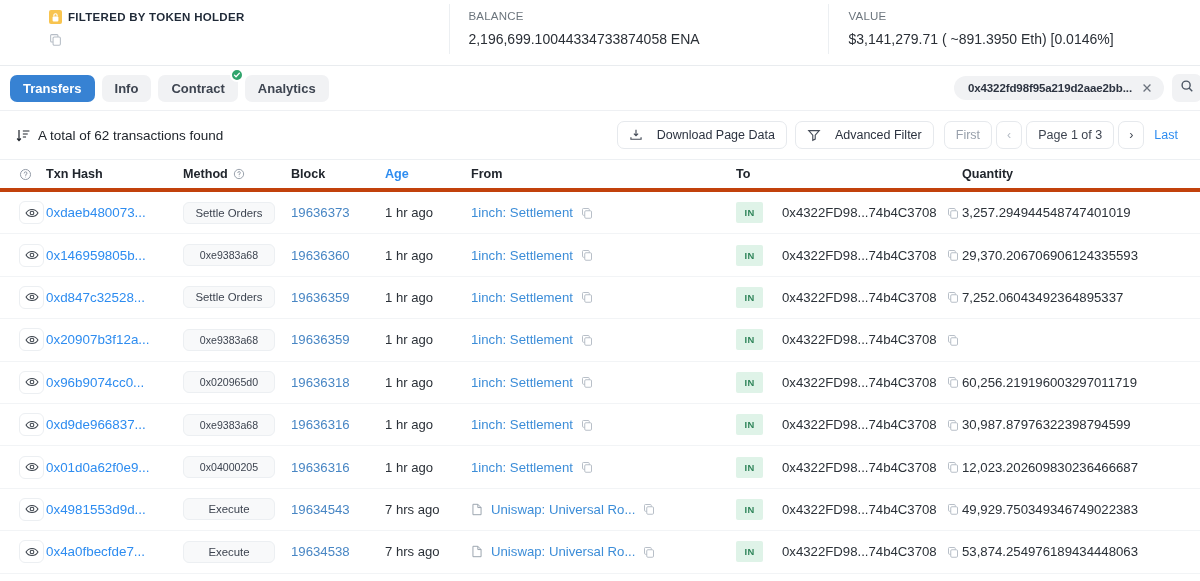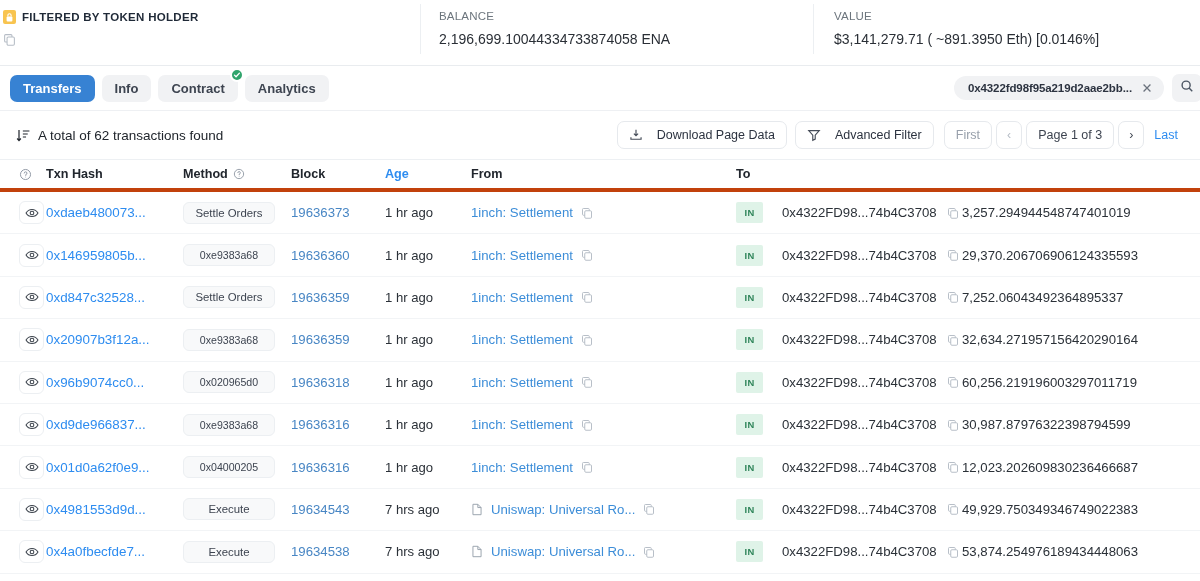--- a/index.html
+++ b/index.html
@@ -13,21 +13,21 @@
 
   
   .summary {
     display: flex;
     align-items: flex-start;
     height: 66px;
     border-bottom: 1px solid #e9ecef;
     background: #fff;
   }
   .summary-cell { padding: 10px 0 0 0; position: relative; }
-  .summary-cell.c1 { width: 420px; padding-left: 3px; }
+  .summary-cell.c1 { width: 420px; padding-left: 3px; margin-left: 46px; }
   .summary-cell.c2 { width: 393px; padding-left: 19px; }
   .summary-cell.c3 { width: 387px; padding-left: 21px; }
   .summary-cell.c2::before,
   .summary-cell.c3::before {
     content: ""; position: absolute; left: 0; top: 4px;
     width: 1px; height: 50px; background: #eceff2;
   }
   .sum-label {
     font-size: 11.5px;
     color: #6c757d;
@@ -340,20 +340,21 @@
             <circle cx="8" cy="8" r="6.2"></circle>
             <path d="M6.4 6.2a1.7 1.7 0 1 1 1.9 1.9v1" stroke-linecap="round"></path>
             <circle cx="8.2" cy="11.2" r=".6" fill="currentColor" stroke="none"></circle>
           </svg>
       </span>
     </div>
     <div class="c-block">Block</div>
     <div class="c-age">Age</div>
     <div class="c-from">From</div>
     <div class="c-to">To</div>
+    <div class="c-qty">Quantity</div>
   </div>
   <div id="tbody">
       <div class="trow">
         <div class="c-eye">
           <span class="eye-box">
             <svg width="14" height="14" viewBox="0 0 16 16" fill="none" stroke="currentColor" stroke-width="1.2">
               <path d="M1.2 8S3.6 3.9 8 3.9 14.8 8 14.8 8 12.4 12.1 8 12.1 1.2 8 1.2 8z"></path>
               <circle cx="8" cy="8" r="2.1"></circle>
             </svg>
           </span>
@@ -476,21 +477,20 @@
         <div class="c-to">
           <span class="in-badge">IN</span>
           <span class="to-addr">0x4322FD98...74b4C3708</span>
           <span class="copy-ic">
             <svg width="12" height="12" viewBox="0 0 16 16" fill="none" stroke="currentColor" stroke-width="1.3">
               <rect x="5" y="5" width="9" height="10" rx="1.5"></rect>
               <path d="M11 5V3.2A1.2 1.2 0 0 0 9.8 2H3.2A1.2 1.2 0 0 0 2 3.2v6.6A1.2 1.2 0 0 0 3.2 11H5"></path>
             </svg>
           </span>
         </div>
-        <div class="c-qty"><span class="qty">32,634.271957156420290164</span></div>
       </div>
       <div class="trow">
         <div class="c-eye">
           <span class="eye-box">
             <svg width="14" height="14" viewBox="0 0 16 16" fill="none" stroke="currentColor" stroke-width="1.2">
               <path d="M1.2 8S3.6 3.9 8 3.9 14.8 8 14.8 8 12.4 12.1 8 12.1 1.2 8 1.2 8z"></path>
               <circle cx="8" cy="8" r="2.1"></circle>
             </svg>
           </span>
         </div>

